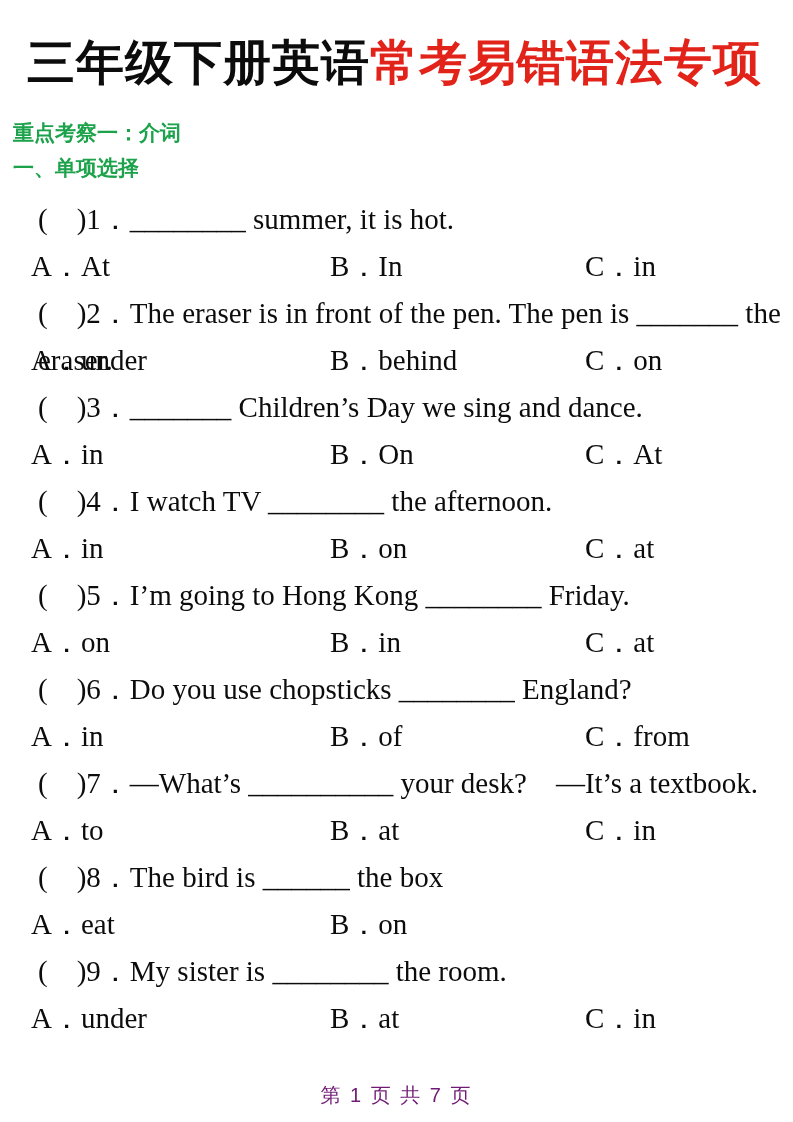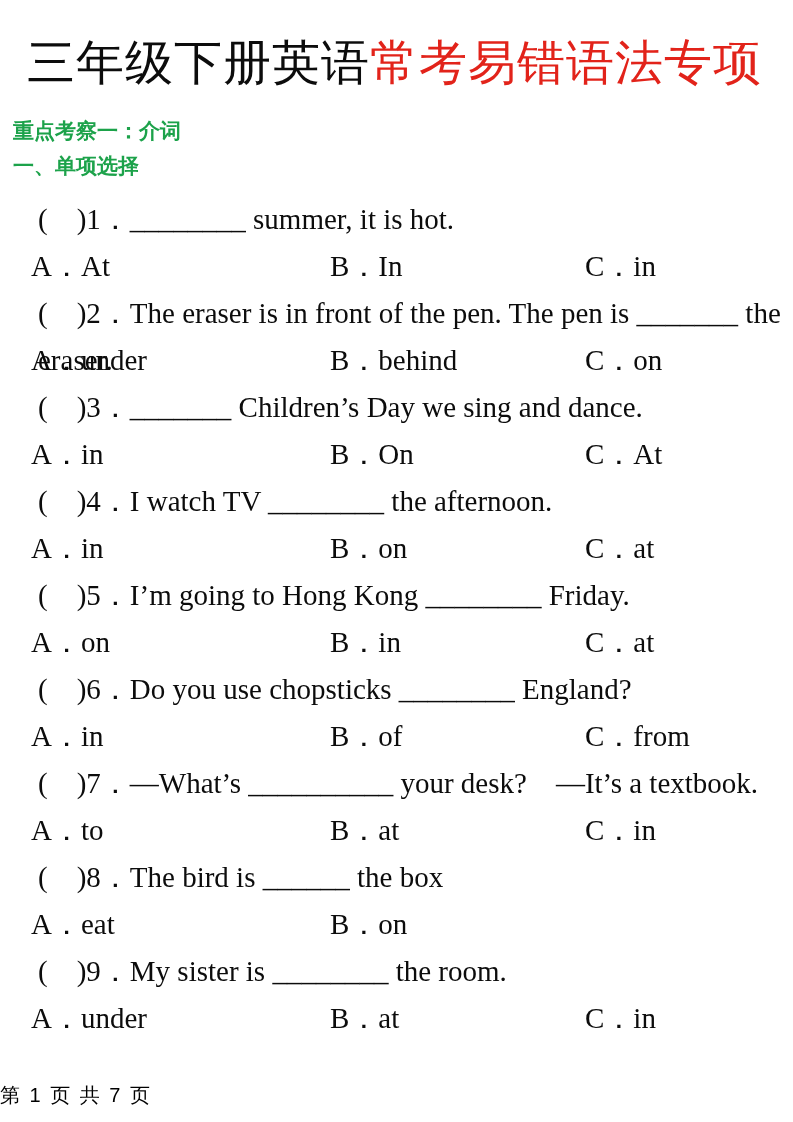--- a/index.html
+++ b/index.html
@@ -19,30 +19,30 @@
   .page {
     position: relative;
     width: 793px; height: 1122px;
     background: #ffffff;
   }
   .title {
     position: absolute;
     top: 33px; left: 27px;
     font-size: 48px;
     line-height: 58px;
-    font-weight: 400;
+    font-weight: 700;
     letter-spacing: 1px;
     white-space: nowrap;
     font-family: "DejaVu Serif", "Liberation Serif", serif;
   }
   .title .t-red { color: var(--red); }
   .sec-heading, .sec-subheading {
     position: absolute;
     left: 13px;
-    font-family: Liberation Mono, monospace;
+    font-family: Liberation Sans, sans-serif;
     font-weight: bold;
     font-size: 21px;
     line-height: 26px;
     color: var(--green);
     white-space: pre-wrap;
   }
   .sec-heading { top: 120px; }
   .sec-subheading { top: 155px; }
   .questions {
     position: absolute;
@@ -64,25 +64,25 @@
     display: flex;
     white-space: pre-wrap;
   }
   .opt-a { width: 275px; flex: 0 0 275px; }
   .opt-b { width: 255px; flex: 0 0 255px; margin-left: 24px; }
   .opt-c { flex: 1 1 auto; }
   .footer {
     position: absolute;
     top: 1082px; left: 0;
     width: 793px;
-    text-align: left;
+    text-align: center;
     font-family: "Liberation Sans", "DejaVu Sans", sans-serif;
     font-size: 20px;
     letter-spacing: 2px;
-    color: #000000;
+    color: #701a75;
   }
 </style>
 </head>
 <body>
 
 <div class="page">
 
   <h1 class="title"><span class="t-black">三年级下册英语</span><span class="t-red">常考易错语法专项</span></h1>
 
   <div class="sec-heading">重点考察一：介词</div>

